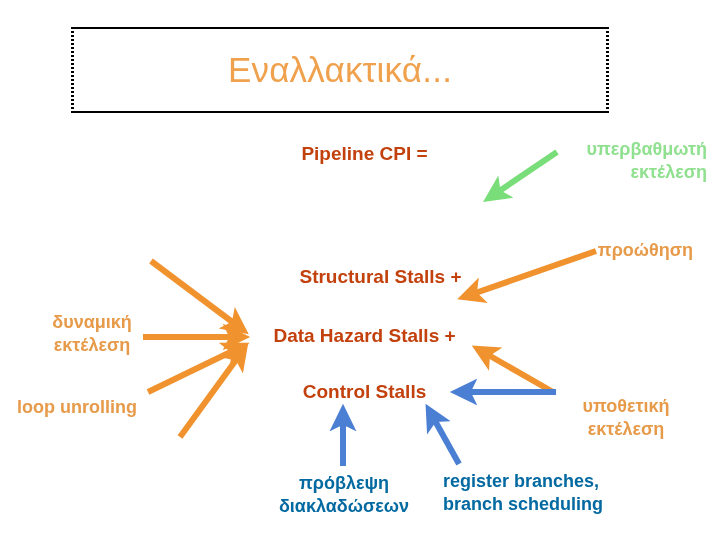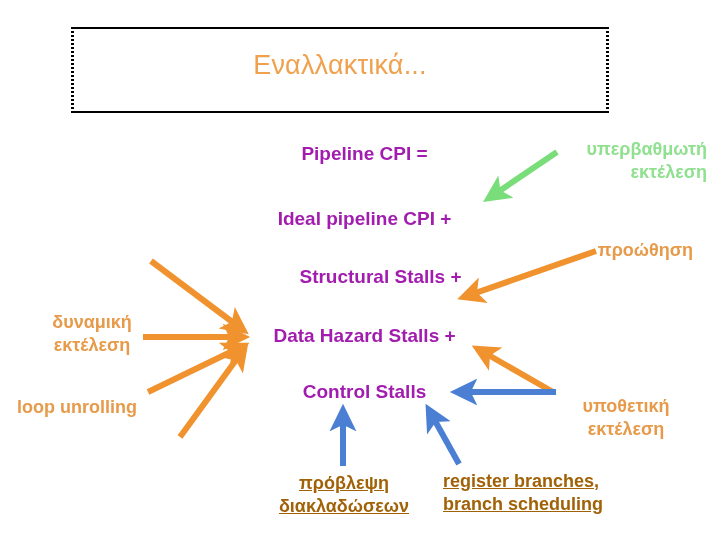--- a/index.html
+++ b/index.html
@@ -40,46 +40,46 @@
   }
   #title-box::before { left: -3px; }
   #title-box::after  { right: -3px; }
 
   #slide-title {
     position: absolute;
     left: 74px;
     top: 50px;
     width: 532px;
     text-align: center;
-    font-size: 27px;
+    font-size: 35px;
     font-weight: normal;
     color: #F0A14E;
     letter-spacing: 0.2px;
     white-space: nowrap;
   }
 
   .eq-line {
     position: absolute;
     font-weight: bold;
-    color: #a21caf;
+    color: #c2410c;
     font-size: 19px;
     white-space: nowrap;
   }
   .eq-center { text-align: center; }
 
   .lbl {
     position: absolute;
     font-weight: bold;
     font-size: 18px;
     line-height: 1.25;
     white-space: nowrap;
   }
   .lbl-orange { color: #E79B4A; }
   .lbl-green  { color: #8FE08F; }
-  .lbl-blue   { color: #a16207; text-decoration: underline; }
+  .lbl-blue   { color: #0369a1; }
   .ta-center { text-align: center; }
   .ta-right  { text-align: right; }
   .ta-left   { text-align: left; }
 
   #arrows {
     position: absolute;
     left: 0;
     top: 0;
     width: 720px;
     height: 540px;
@@ -123,21 +123,20 @@
 
     <line x1="556" y1="392" x2="457" y2="392" stroke="#4A7FD4" stroke-width="6" marker-end="url(#ah-blue)"></line>
 
     <line x1="343" y1="466" x2="343" y2="411" stroke="#4A7FD4" stroke-width="6" marker-end="url(#ah-blue)"></line>
 
     <line x1="459" y1="464" x2="429" y2="410" stroke="#4A7FD4" stroke-width="6" marker-end="url(#ah-blue)"></line>
   </svg>
 
   <div class="eq-line eq-center" style="left:232px; top:143px; width:265px;">Pipeline CPI =</div>
 
-  <div class="eq-line eq-center" style="left:232px; top:208px; width:265px;">Ideal pipeline CPI +</div>
 
   <div class="eq-line eq-center" style="left:248px; top:266px; width:265px;">Structural Stalls +</div>
 
   <div class="eq-line eq-center" style="left:232px; top:325px; width:265px;">Data Hazard Stalls +</div>
 
   <div class="eq-line eq-center" style="left:232px; top:381px; width:265px;">Control Stalls</div>
 
 
   <div class="lbl lbl-orange ta-center" style="left:17px; top:311px; width:150px;">
     <div>δυναμική</div>

